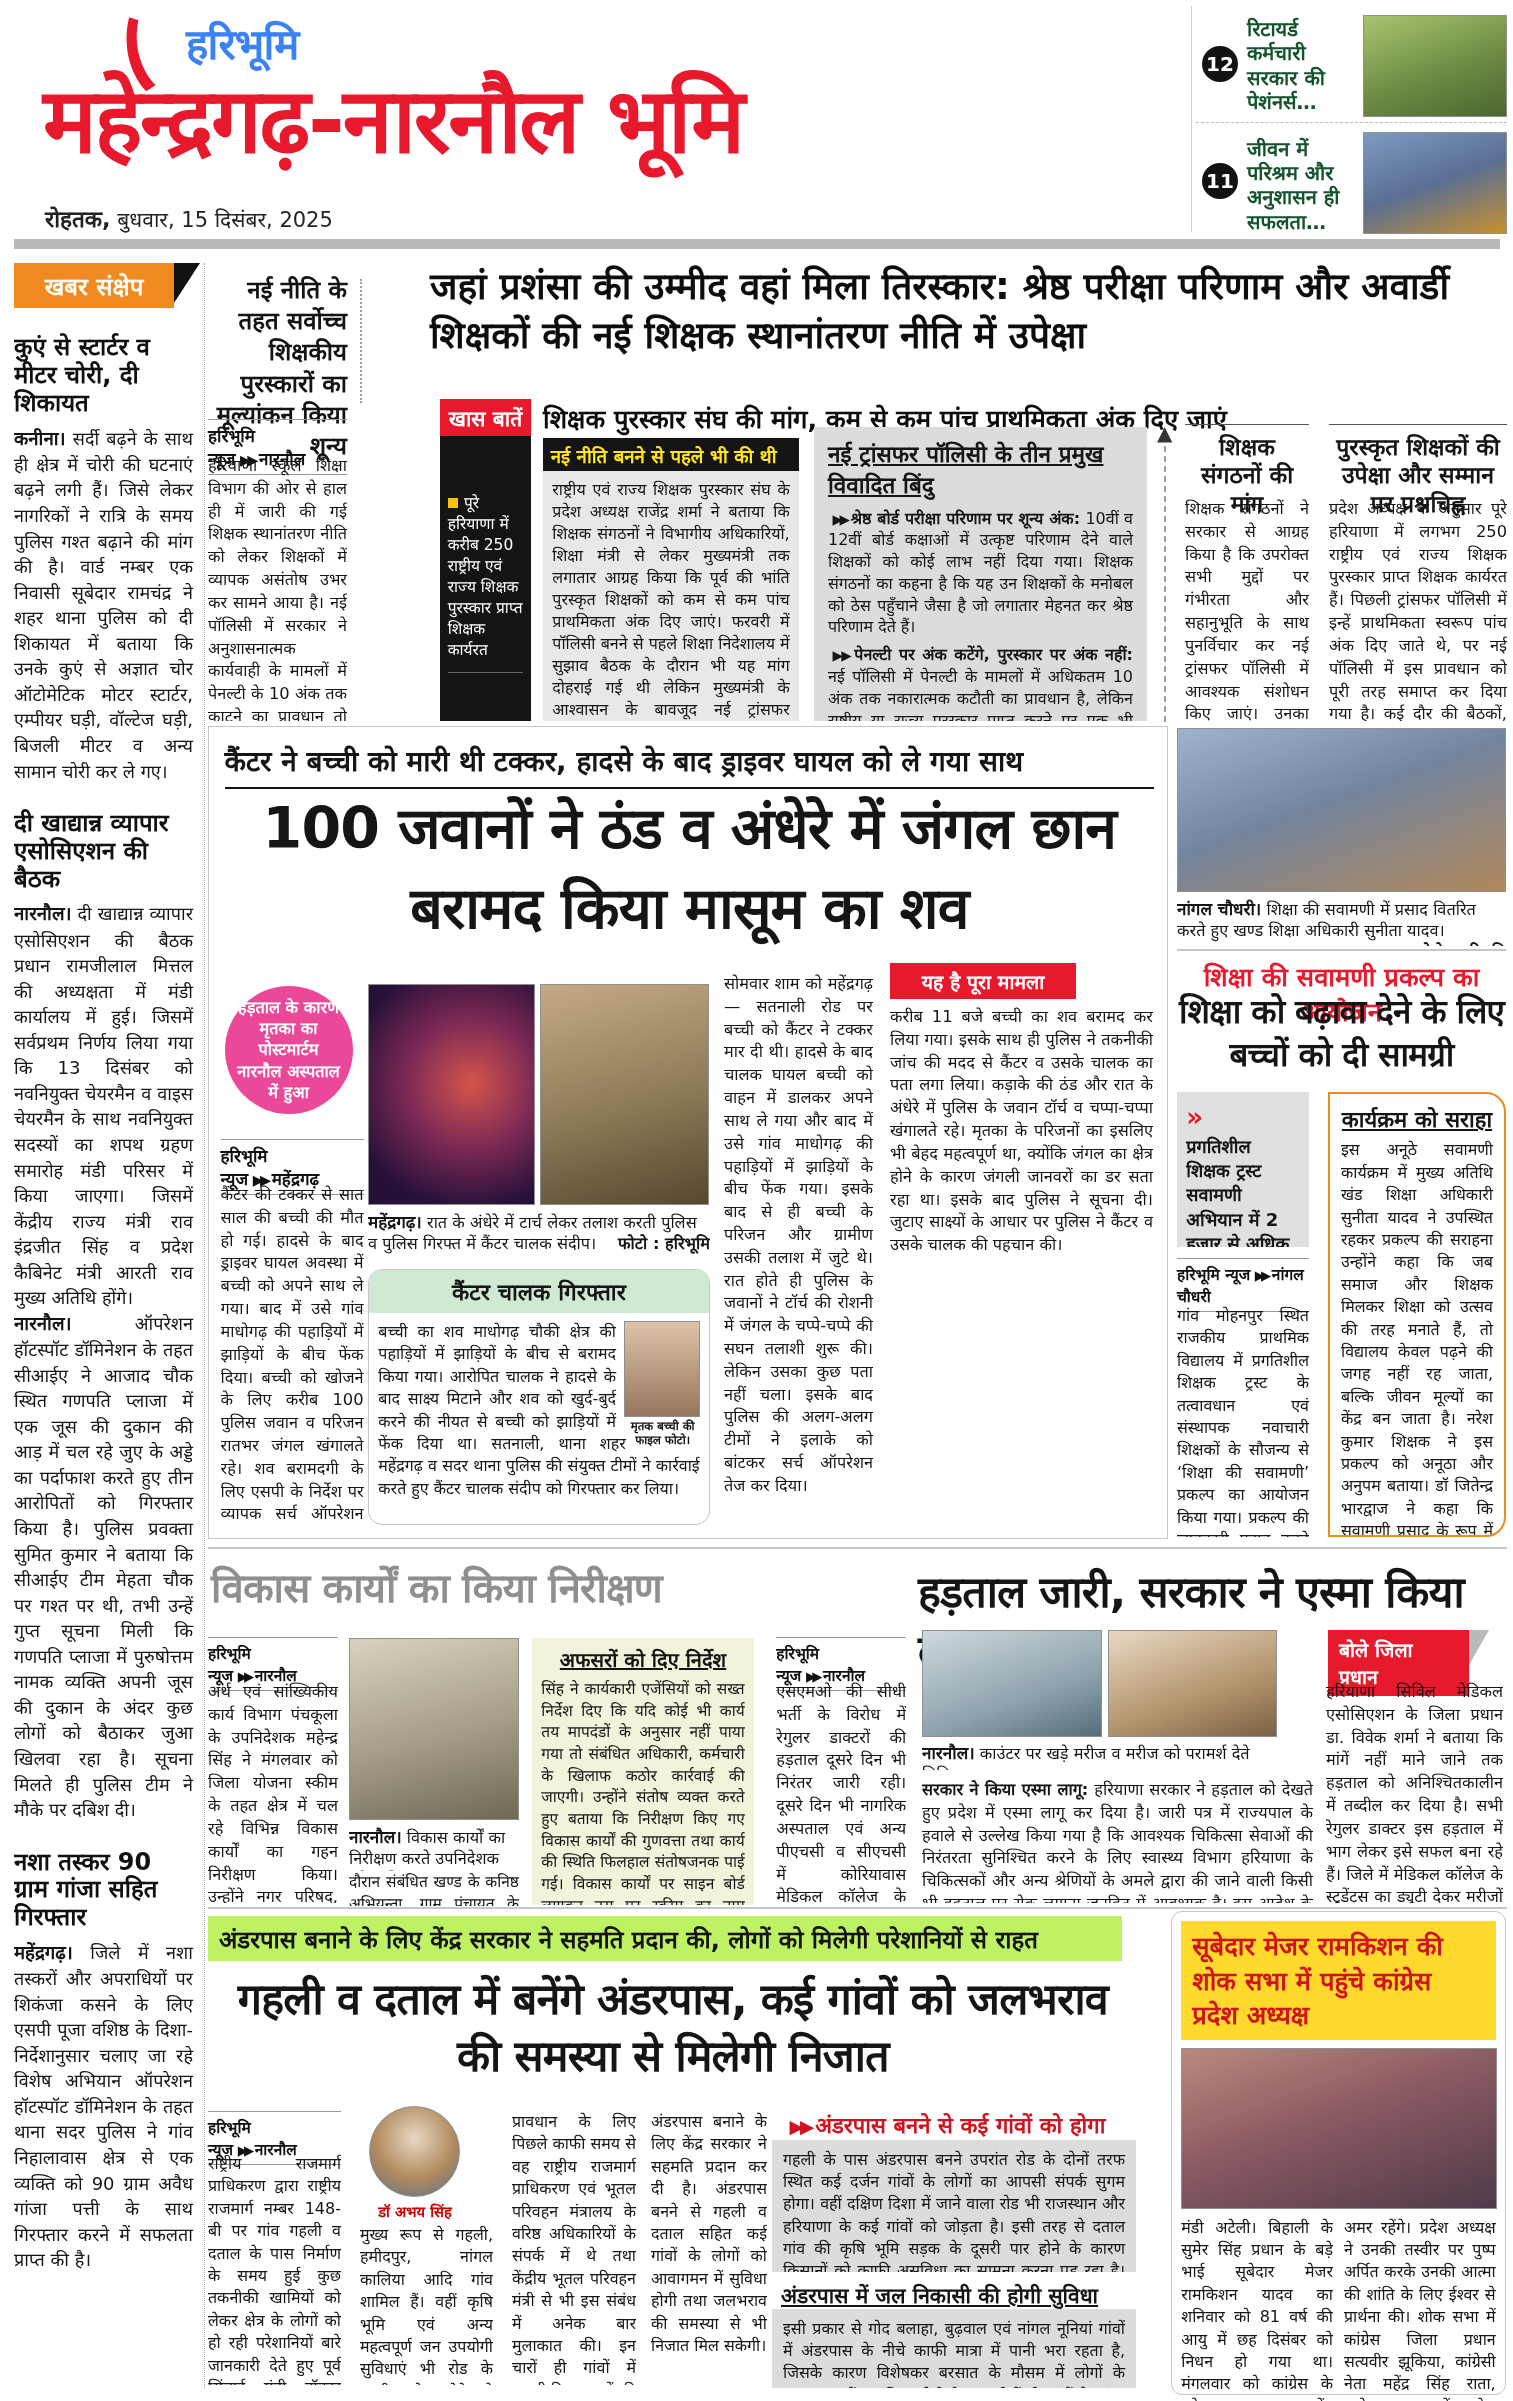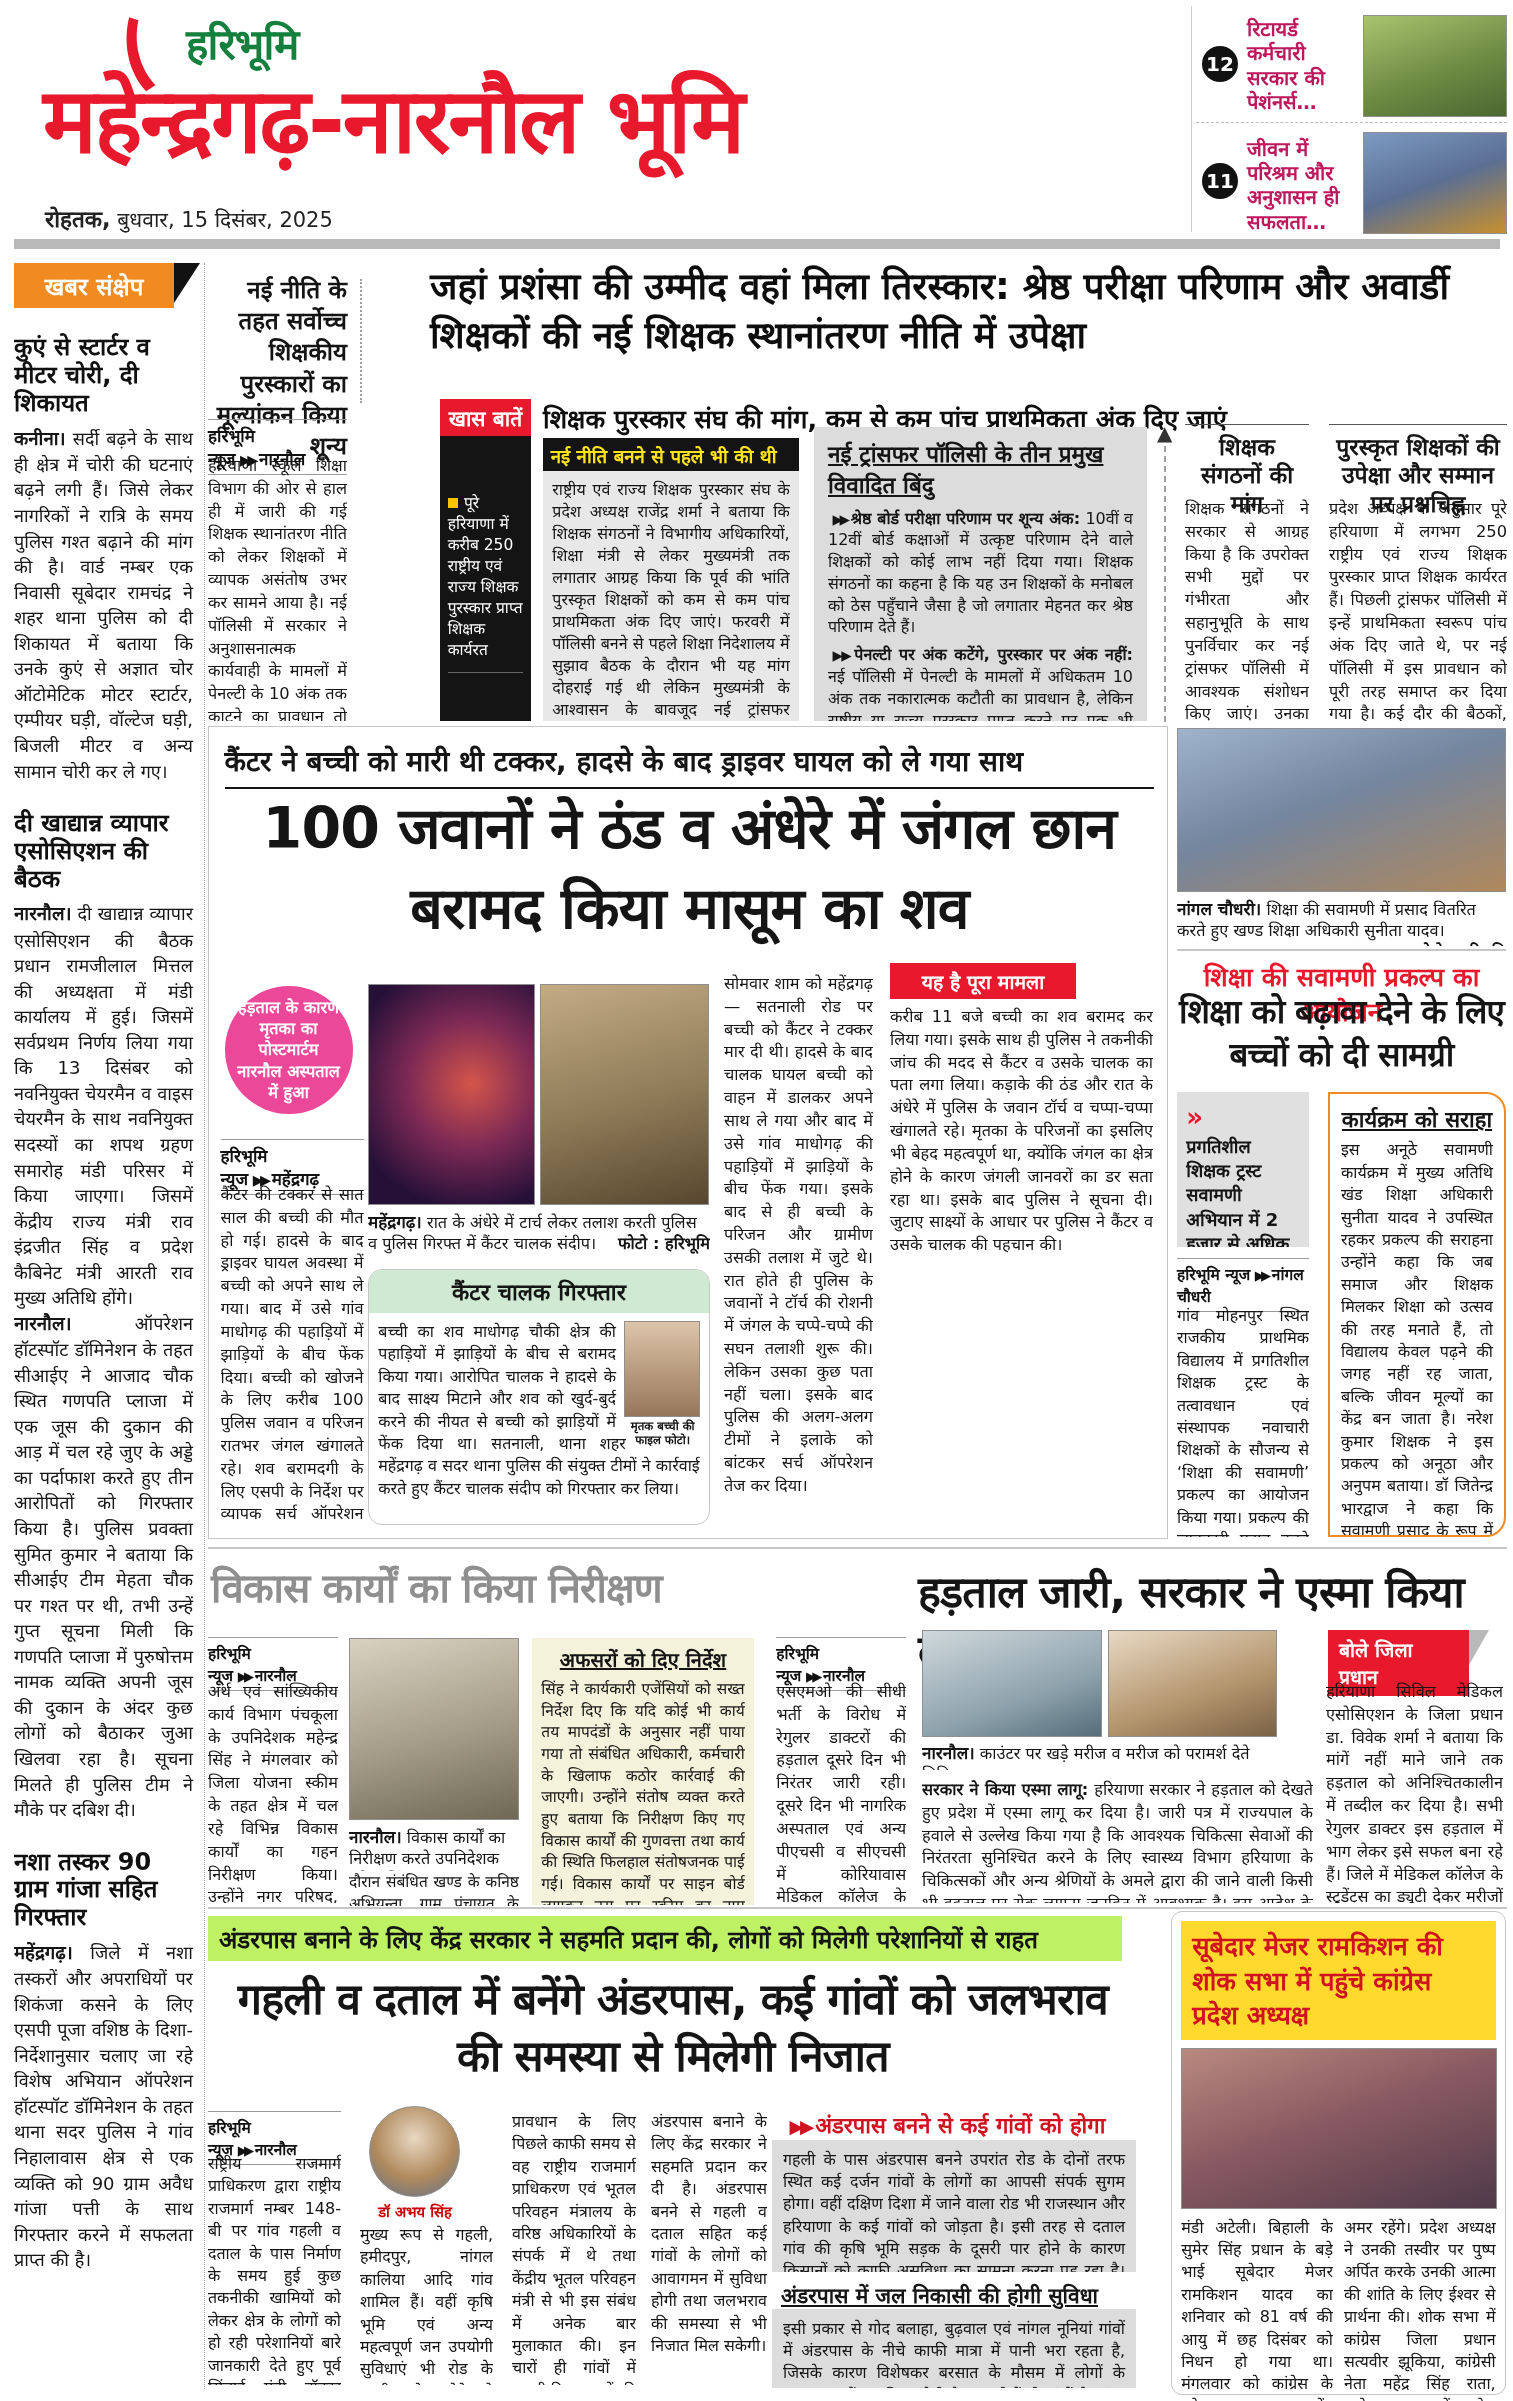--- a/index.html
+++ b/index.html
@@ -2,28 +2,28 @@
 <html style="font-size:12.4px"><head>
 <meta charset="utf-8">
 <style>
   html,body{margin:0;padding:0;background:#8a8a8a;}
   .page{position:relative;width:1514px;height:2401px;background:#ffffff;
         font-family:"DejaVu Sans",sans-serif;color:#151515;overflow:hidden;}
   .s{position:absolute;box-sizing:border-box;}
   .j{text-align:justify;text-justify:inter-word;}
   .clip{overflow:hidden;}
   
-  .logo{color:#15803d;font-weight:bold;font-size:42px;letter-spacing:-0.8px;}
+  .logo{color:#3b82f6;font-weight:bold;font-size:42px;letter-spacing:-0.8px;}
   .mast-title{color:#e8192c;font-weight:bold;font-size:90px;letter-spacing:-2.3px;white-space:nowrap;}
   .dateline{font-size:21px;color:#222;}
   .dateline b{font-size:22.5px;}
   .vrule{border-left:1.5px solid #cfcfcf;}
   .badge{width:36px;height:36px;border-radius:50%;background:#121212;color:#fff;
          font-weight:bold;font-size:20px;display:flex;align-items:center;justify-content:center;}
-  .brieftxt{font-weight:bold;font-size:20px;line-height:1.22;color:#be185d;}
+  .brieftxt{font-weight:bold;font-size:20px;line-height:1.22;color:#14532d;}
   .ph{border:0.8px solid #8f8f8f;}
   .graybar{background:#b9b9b9;}
   
   .rail{border-right:1.5px dotted #9f9f9f;padding-right:11px;}
   .rail-head{background:#f18a21;color:#fff;font-weight:bold;font-size:24px;text-align:center;
              padding:6.2px 0;position:relative;width:160px;}
   .rail-fold{position:absolute;right:-26px;top:0;width:0;height:0;
              border-top:40px solid #121212;border-right:26px solid transparent;}
   .rtitle{font-weight:bold;font-size:24px;line-height:1.16;margin:26px 0 7.7px 0;color:#101010;}
   .rbody{font-size:18px;line-height:1.42;}

